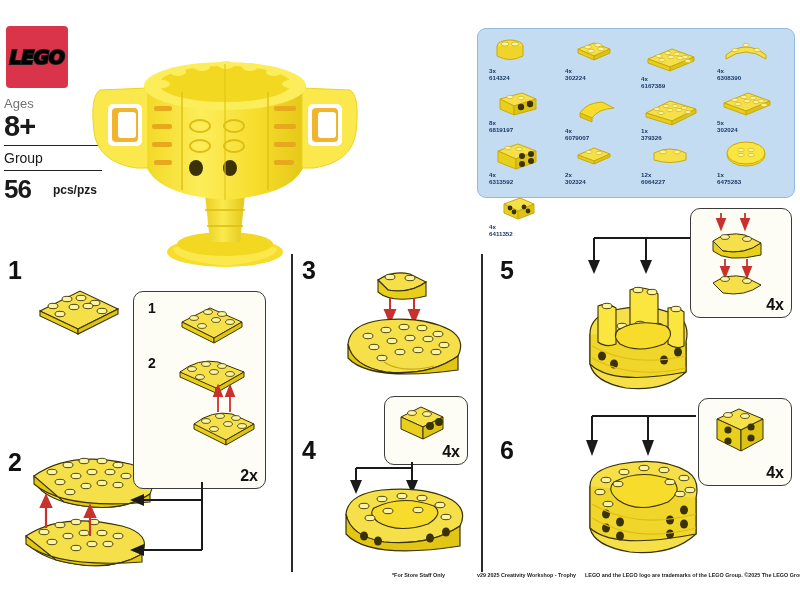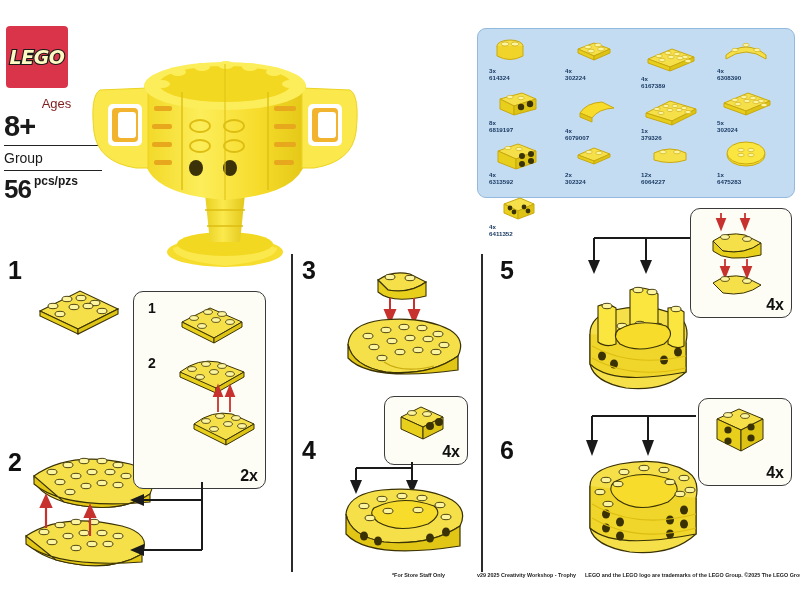--- a/index.html
+++ b/index.html
@@ -10,30 +10,30 @@
   .sheet{position:absolute;inset:0;}
 
   
   .lego-logo{
     position:absolute;left:6px;top:26px;width:62px;height:62px;
     background:#d9344a;border-radius:4px;
     display:flex;align-items:center;justify-content:center;
   }
   .lego-logo .wordmark{
     font-family:"DejaVu Sans",sans-serif;font-weight:bold;font-style:italic;
-    font-size:19px;color:#fef9c3;letter-spacing:-0.5px;
+    font-size:19px;color:#000000;letter-spacing:-0.5px;
     -webkit-text-stroke:2.2px #1a1a1a;paint-order:stroke fill;
     text-shadow:0 0 0 #000;
   }
   .info{position:absolute;left:4px;top:96px;width:105px;}
-  .info .ages{font-size:13px;line-height:15px;color:#7f1d1d;text-align:center;}
+  .info .ages{font-size:13px;line-height:15px;color:#737373;}
   .info .agenum{font-size:29px;font-weight:bold;line-height:31px;letter-spacing:-1px;}
   .info hr{border:none;border-top:1.4px solid #222;margin:3px 0 3px 0;width:98px;}
   .info .setname{font-size:14px;line-height:18px;}
-  .info .pcsline{display:flex;align-items:flex-start;gap:3px;}
+  .info .pcsline{display:flex;align-items:center;gap:22px;}
   .info .pcsnum{font-size:26px;font-weight:bold;letter-spacing:-1px;}
   .info .pcslabel{font-size:12px;font-weight:bold;}
 
   
   .hero{position:absolute;left:78px;top:34px;width:295px;height:235px;}
   .hero svg{width:100%;height:100%;display:block;}
 
   
   .parts-panel{
     position:absolute;left:477px;top:28px;width:316px;height:168px;

